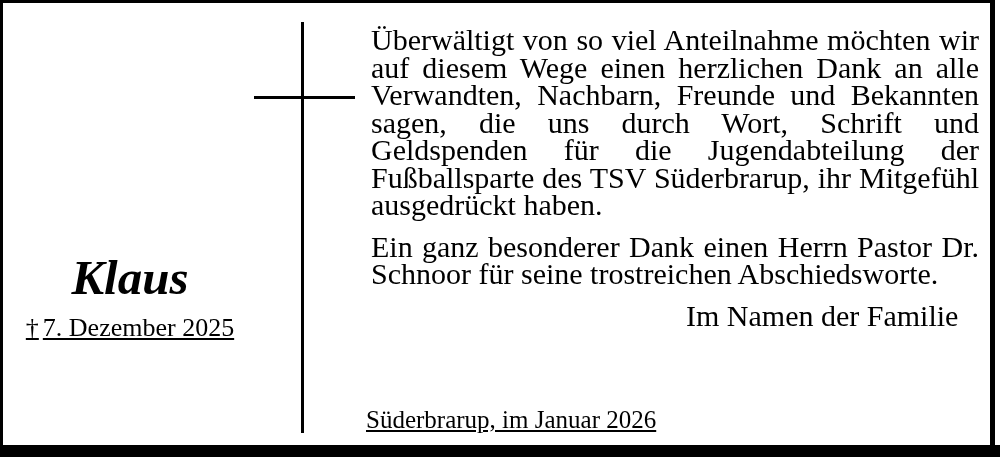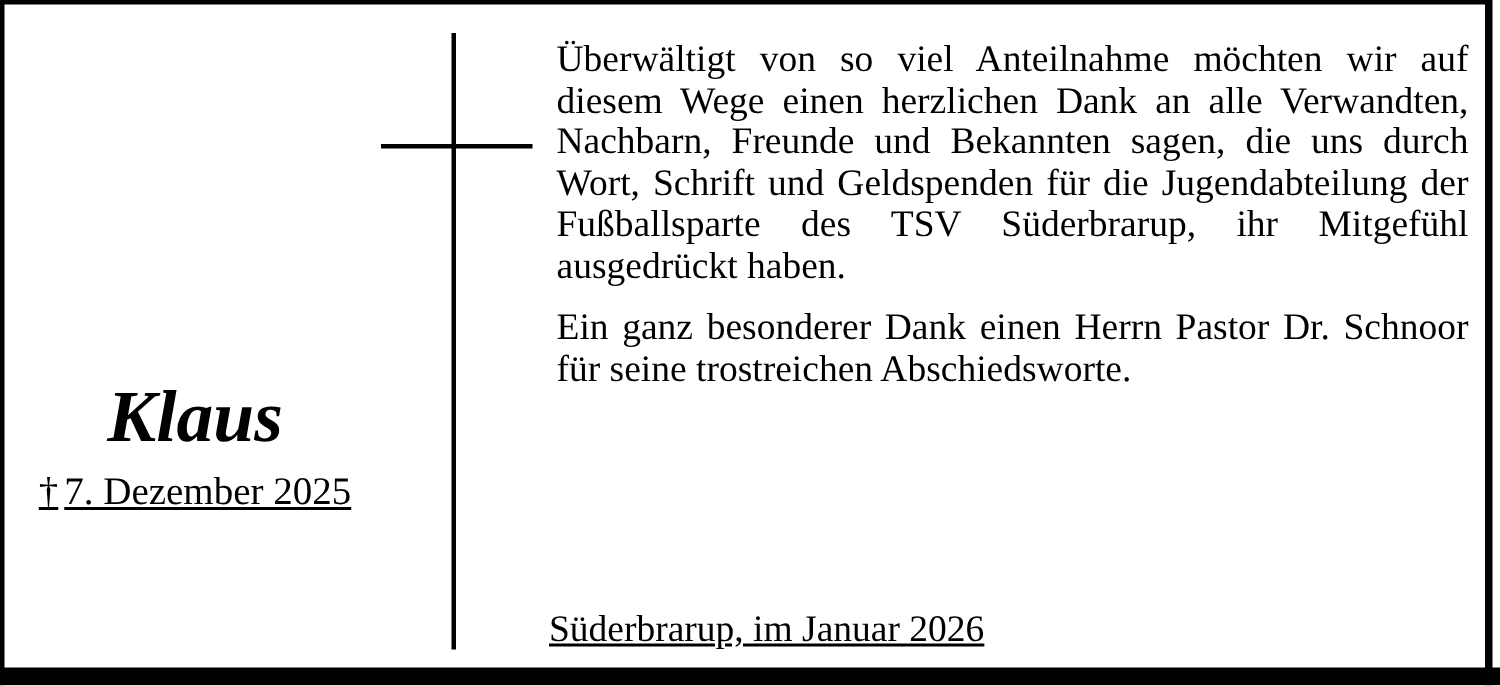--- a/index.html
+++ b/index.html
@@ -29,21 +29,21 @@
     font-size:49px; font-weight:bold; font-style:italic;
     line-height:53px; white-space:nowrap;
   }
   .death-date {
     margin-top:8px; font-size:26px; line-height:31px; white-space:nowrap;text-decoration:underline;
   }
   .death-date .dagger { margin-right:4px; }
   
   .right-col {
     position:absolute; left:371px; top:26px; width:608px;
-    font-size:25px; line-height:27.5px;
+    font-size:30px; line-height:27.5px;
   }
   .right-col p {
     margin:0 0 14px 0;
     text-align:justify;
     hyphens:none;
   }
   .signature { margin-left:315px; margin-top:13px; line-height:27.5px; }
   .signature .names { font-weight:bold; }
   .place-date {
     position:absolute; left:366px; top:406px;
@@ -69,18 +69,19 @@
     <div class="name-line">Klaus</div>
     <div class="death-date">
       <span class="dagger">†</span><span>7. Dezember 2025</span>
     </div>
   </div>
 
   <div class="right-col">
     <p>Überwältigt von so viel Anteilnahme möchten wir auf diesem Wege einen herzlichen Dank an alle Verwandten, Nachbarn, Freunde und Bekannten sagen, die uns durch Wort, Schrift und Geldspenden für die Jugendabteilung der Fußballsparte des TSV Süderbrarup, ihr Mitgefühl ausgedrückt haben.</p>
     <p>Ein ganz besonderer Dank einen Herrn Pastor Dr. Schnoor für seine trostreichen Abschiedsworte.</p>
     <div class="signature">
+      <div>Im Namen der Familie</div>
     </div>
   </div>
 
   <div class="place-date">Süderbrarup, im Januar 2026</div>
 
 </div>
 
 </body></html>

